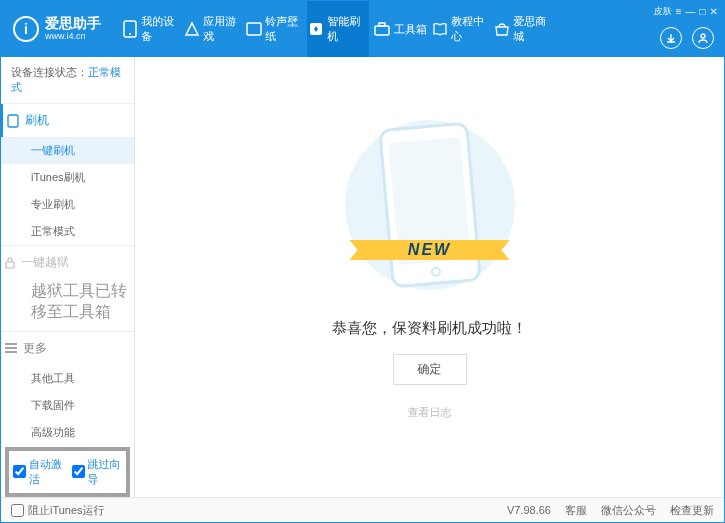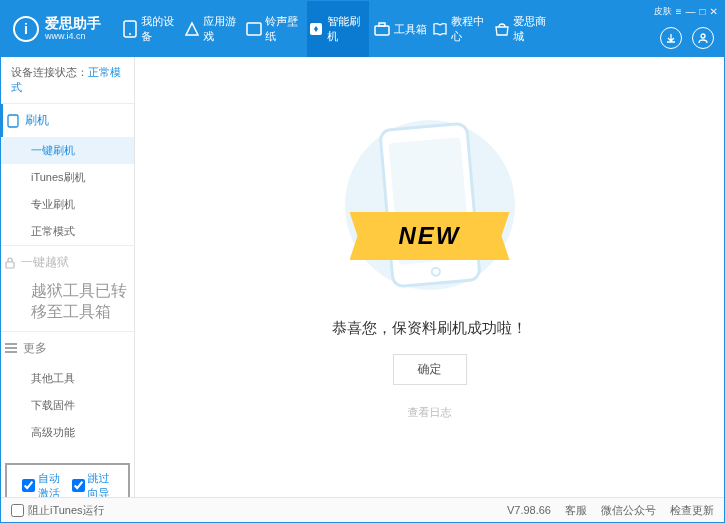--- a/index.html
+++ b/index.html
@@ -21,32 +21,32 @@
 .body{display:flex;height:441px}
 .sidebar{width:134px;border-right:1px solid #e5e5e5;background:#fff;display:flex;flex-direction:column;font-size:12px}
 .conn-status{padding:8px 10px;font-size:11px;color:#666}
 .conn-status .mode{color:#1d8fe0}
 .side-section{border-top:1px solid #eee}
 .side-head{display:flex;align-items:center;gap:6px;padding:8px 4px;color:#333}
 .side-head.active{color:#1d8fe0;border-left:2px solid #1d8fe0;background:#fff}
 .side-sub{padding:6px 0 6px 30px;color:#666;cursor:pointer;font-size:11px}
 .side-sub.active{background:#e8f3fc;color:#1d8fe0}
 .side-note{font-size:16px;color:#999;padding:2px 0 8px 30px;line-height:1.3}
-.checkbox-area{border:2px solid #a3a3a3;margin:17px 4px;padding:6px 15px;display:flex;gap:8px;font-size:11px}
+.checkbox-area{border:4px solid #a3a3a3;margin:1px 4px;padding:6px 4px;display:flex;gap:8px;font-size:11px}
 .cb{display:flex;align-items:center;gap:3px;color:#1d8fe0}
 .device-box{padding:6px 8px;font-size:11px}
 .device-name{color:#1d8fe0;display:flex;align-items:center;gap:4px}
 .device-badge{display:inline-block;border:1px solid #ccc;border-radius:2px;padding:0 4px;font-size:10px;color:#888;margin-top:3px}
 .main{flex:1;display:flex;flex-direction:column;align-items:center;justify-content:center;position:relative}
 .phone-illust{width:130px;height:180px;position:relative;margin-top:-20px}
 .circle-bg{position:absolute;width:170px;height:170px;background:#eaf5fb;border-radius:50%;left:-20px;top:5px}
 .phone{position:absolute;width:90px;height:160px;background:#fff;border:3px solid #d0e8f5;border-radius:12px;left:20px;top:10px;transform:rotate(-5deg)}
 .phone-screen{position:absolute;inset:12px 6px 20px 6px;background:#f0f8fc;border-radius:4px}
 .phone-home{position:absolute;bottom:5px;left:50%;transform:translateX(-50%);width:10px;height:10px;border:2px solid #d0e8f5;border-radius:50%}
-.ribbon{position:absolute;bottom:35px;left:-15px;right:-15px;height:48px;background:#ffc940;display:flex;align-items:center;justify-content:center;font-weight:bold;font-style:italic;font-size:24px;color:#000000;letter-spacing:2px;clip-path:polygon(0 0,100% 0,95% 50%,100% 100%,0 100%,5% 50%)}
+.ribbon{position:absolute;bottom:35px;left:-15px;right:-15px;height:20px;background:#ffc940;display:flex;align-items:center;justify-content:center;font-weight:bold;font-style:italic;font-size:16px;color:#0c4a6e;letter-spacing:2px;clip-path:polygon(0 0,100% 0,95% 50%,100% 100%,0 100%,5% 50%)}
 .success-text{font-size:15px;color:#333;margin-top:24px}
 .ok-btn{margin-top:16px;padding:6px 24px;border:1px solid #ddd;background:#fff;font-size:12px;cursor:pointer;color:#555}
 .log-link{margin-top:20px;font-size:11px;color:#bbb;cursor:pointer}
 .footer{position:absolute;bottom:0;left:0;right:0;height:25px;border-top:1px solid #e5e5e5;display:flex;align-items:center;padding:0 10px;font-size:11px;color:#666;background:#fafafa}
 .footer-left{display:flex;align-items:center;gap:4px}
 .footer-right{margin-left:auto;display:flex;gap:14px;align-items:center}
 .lock-icon{color:#bbb}
 svg{display:block}
 </style>
 </head>

